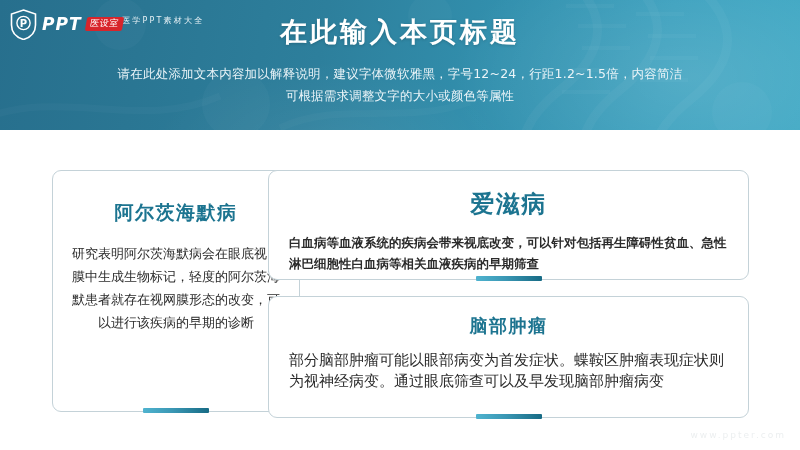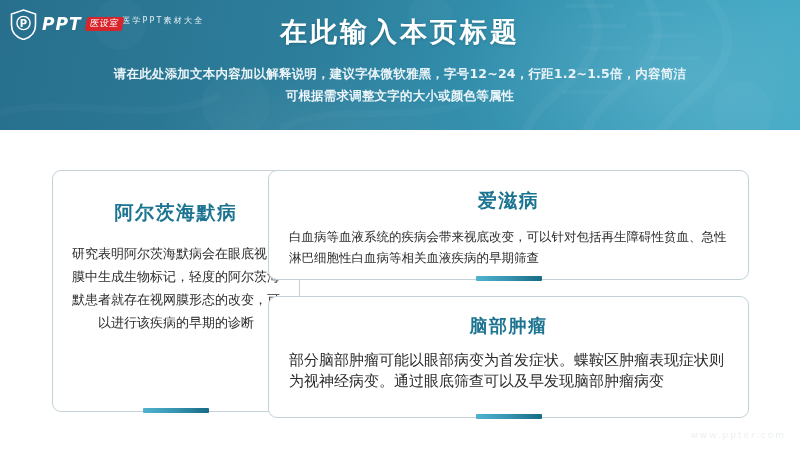--- a/index.html
+++ b/index.html
@@ -137,21 +137,21 @@
     position: absolute;
     left: 0;
     top: 63px;
     width: 800px;
     text-align: center;
     color: #eaf4f8;
     font-size: 12.5px;
     line-height: 22px;
     letter-spacing: .2px;
   }
-  .subtitle div { white-space: nowrap; font-weight: bold; }
+  .subtitle div { white-space: nowrap; }
 
   
   .card {
     position: absolute;
     background: #ffffff;
     border: 1px solid #c4d2d8;
     border-radius: 9px;
     box-sizing: border-box;
   }
   .card-accent {
@@ -194,27 +194,28 @@
 
   
   #card-aids {
     left: 268px;
     top: 170px;
     width: 481px;
     height: 110px;
   }
   #card-aids .card-title {
     margin-top: 17px;
-    font-size: 19px;
+    font-size: 24px;
   }
   #card-aids .card-body {
     margin: 12px 20px 0 20px;
     font-size: 12.5px;
     line-height: 21px;
     text-align: left;
+    font-weight: bold;
   }
 
   #card-brain-tumor {
     left: 268px;
     top: 296px;
     width: 481px;
     height: 122px;
   }
   #card-brain-tumor .card-title {
     margin-top: 17px;

